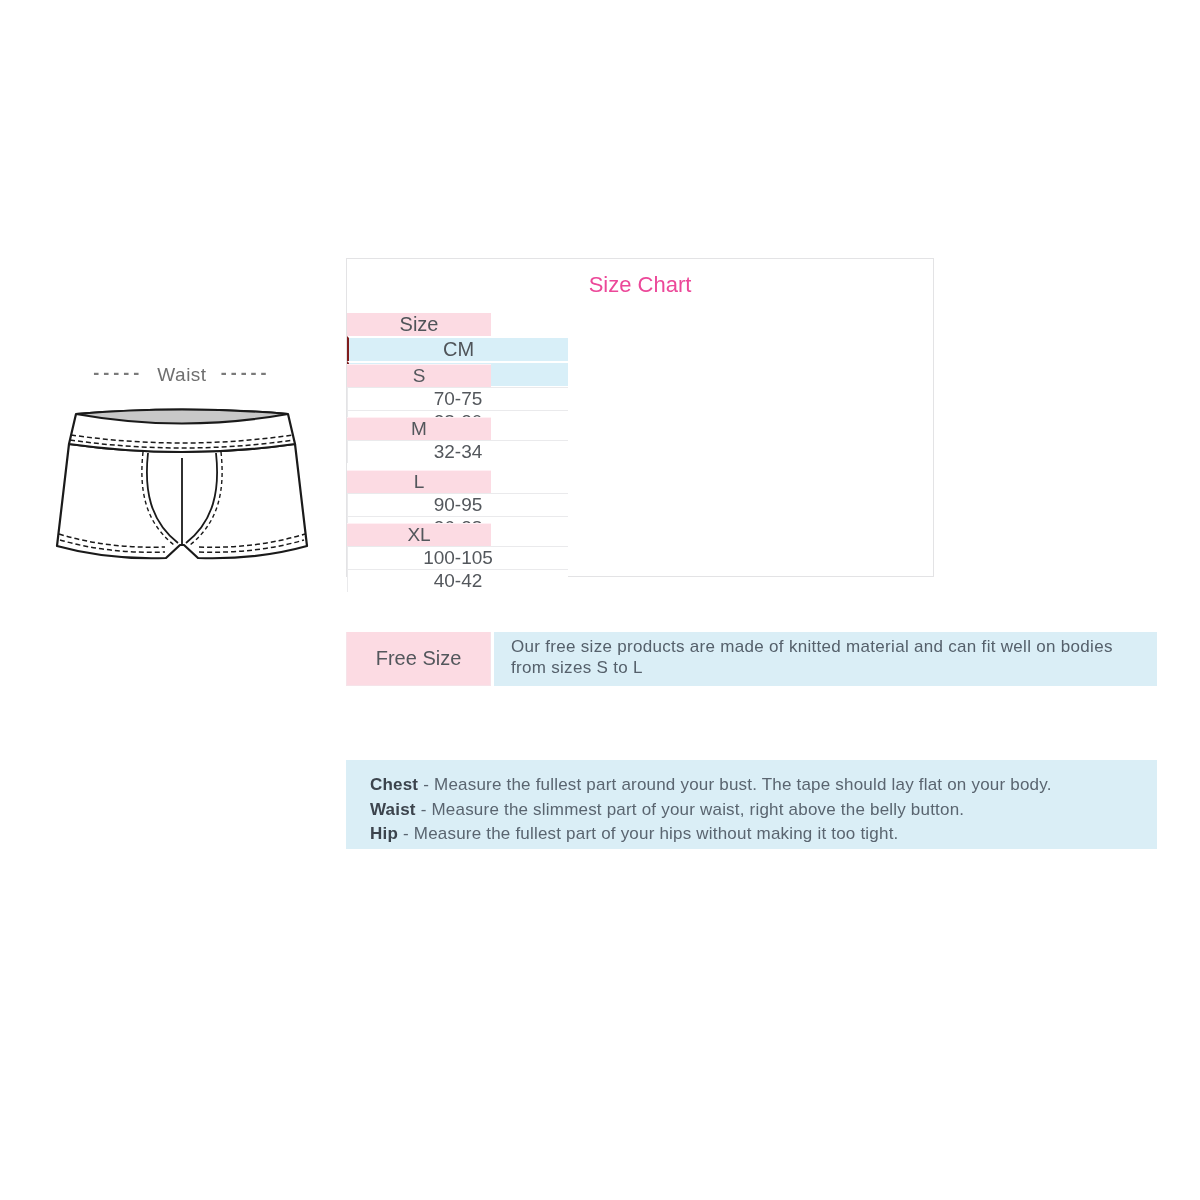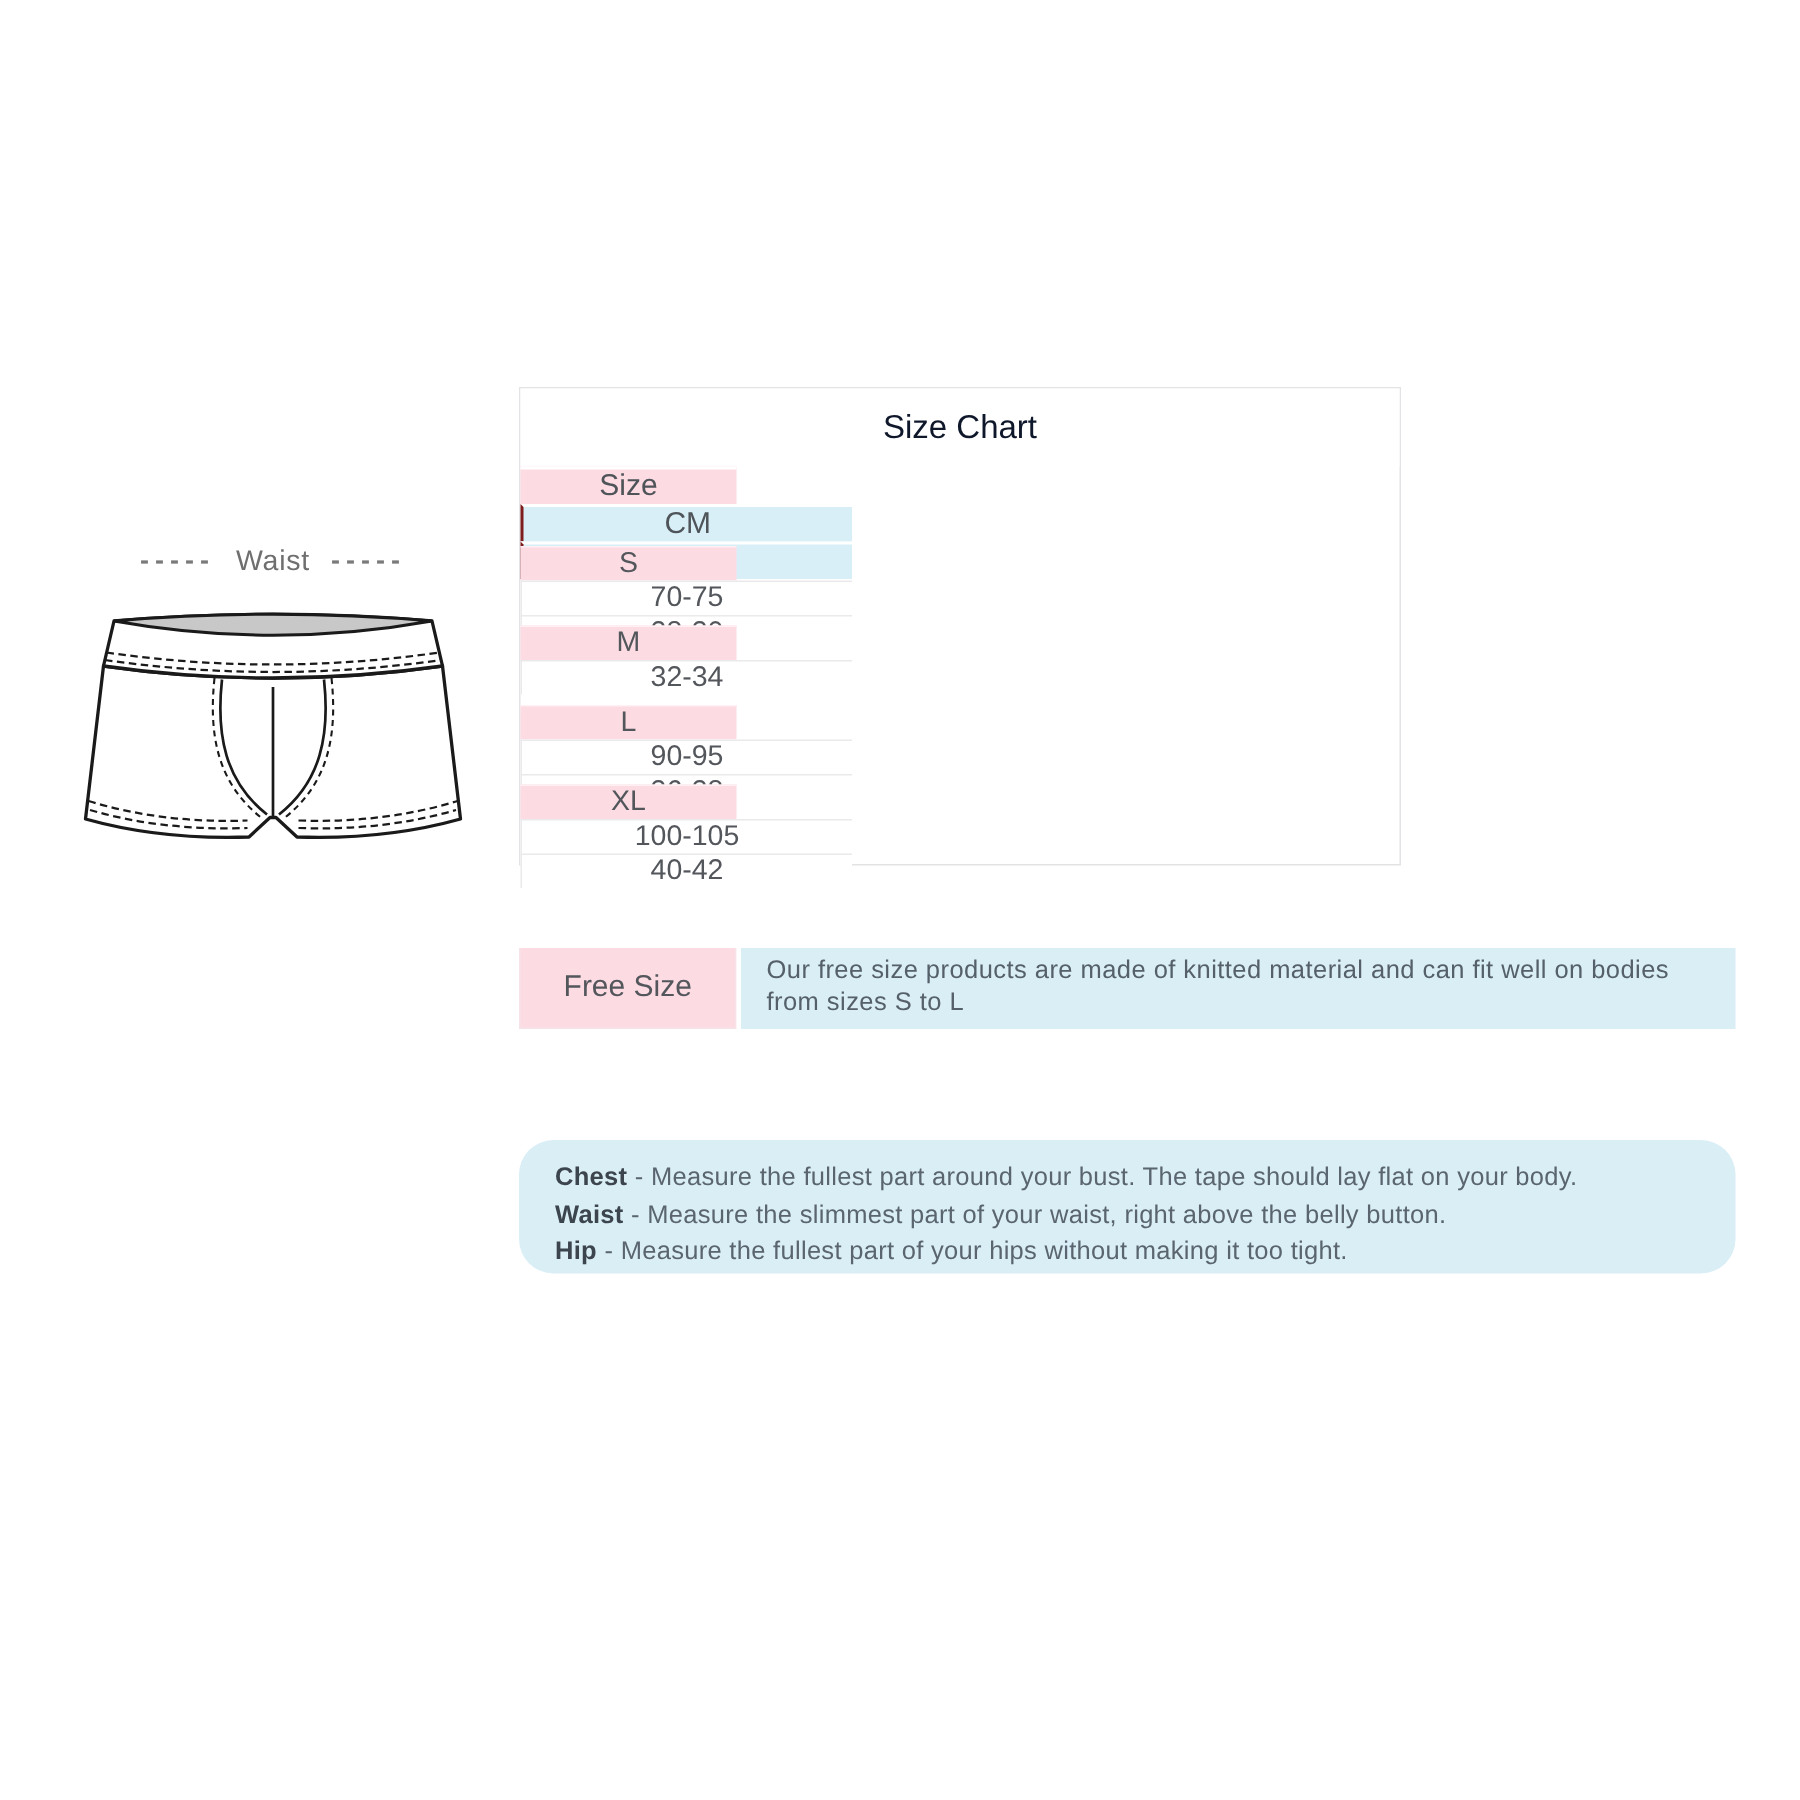--- a/index.html
+++ b/index.html
@@ -22,21 +22,21 @@
   }
   .boxer-svg{display:block;margin:16px auto 0 auto;}
 
   
   .size-table{
     left:346px;top:258px;width:588px;background:#ffffff;
     border:1px solid #e3e3e5;box-sizing:border-box;
   }
   .title-row{
     height:52px;display:flex;align-items:center;justify-content:center;
-    font-size:22px;color:#0f172a;background:#ffffff;
+    font-size:22px;color:#ec4899;background:#ffffff;
   }
   .hdr-row,.data-row{display:flex;flex-direction:column;}
   .hdr-row{height:53px;}
   .data-row{height:53px;}
   .cell{
     display:flex;align-items:center;justify-content:center;
     box-sizing:border-box;color:#53575c;
   }
   .c-size{width:144px;}
   .c-cm{width:221px;}
@@ -58,21 +58,21 @@
   .free-gap{width:3px;background:#ffffff;}
   .free-desc{
     flex:1;background:#daeef6;color:#55606b;font-size:17px;line-height:21px;
     letter-spacing:.3px;padding:4px 16px 0 17px;box-sizing:border-box;
   }
 
   
   .notes{
     left:346px;top:760px;width:811px;height:89px;background:#daeef6;
     box-sizing:border-box;padding:13px 20px 0 24px;
-    color:#5a6570;font-size:17px;line-height:24.5px;letter-spacing:.2px;border-radius:23px;
+    color:#5a6570;font-size:17px;line-height:24.5px;letter-spacing:.2px;
   }
   .note-line strong{color:#3c444d;font-weight:bold;margin-right:5px;}
 </style>
 </head>
 <body>
 
 <div class="abs illustration">
   <div class="waist-line">
     <span class="dashes">-----</span>
     <span>Waist</span>

